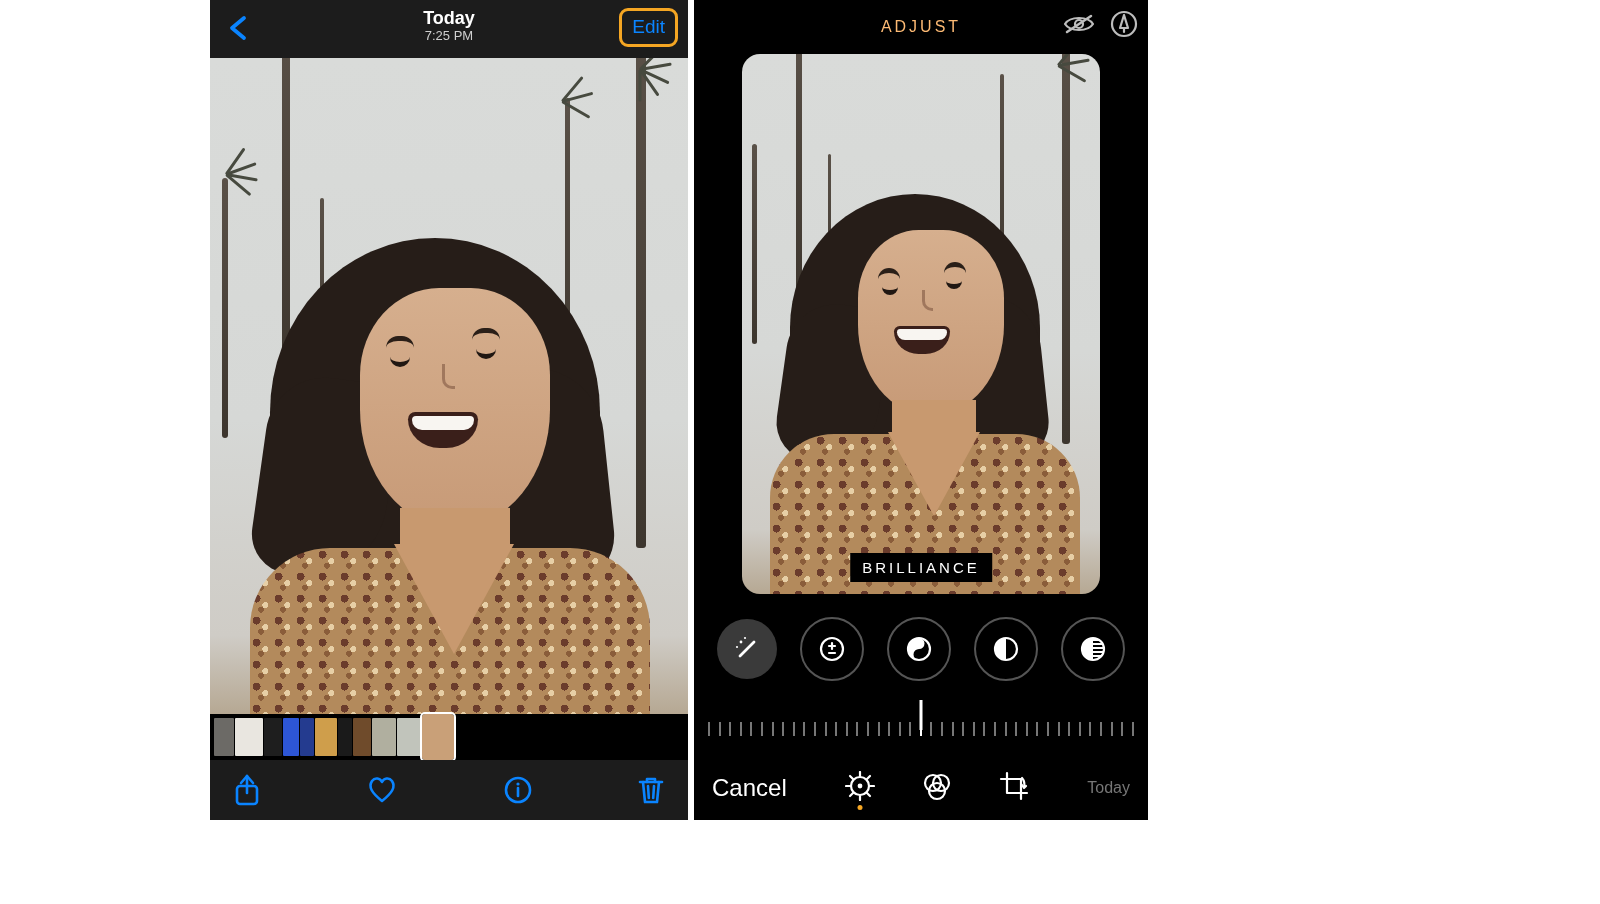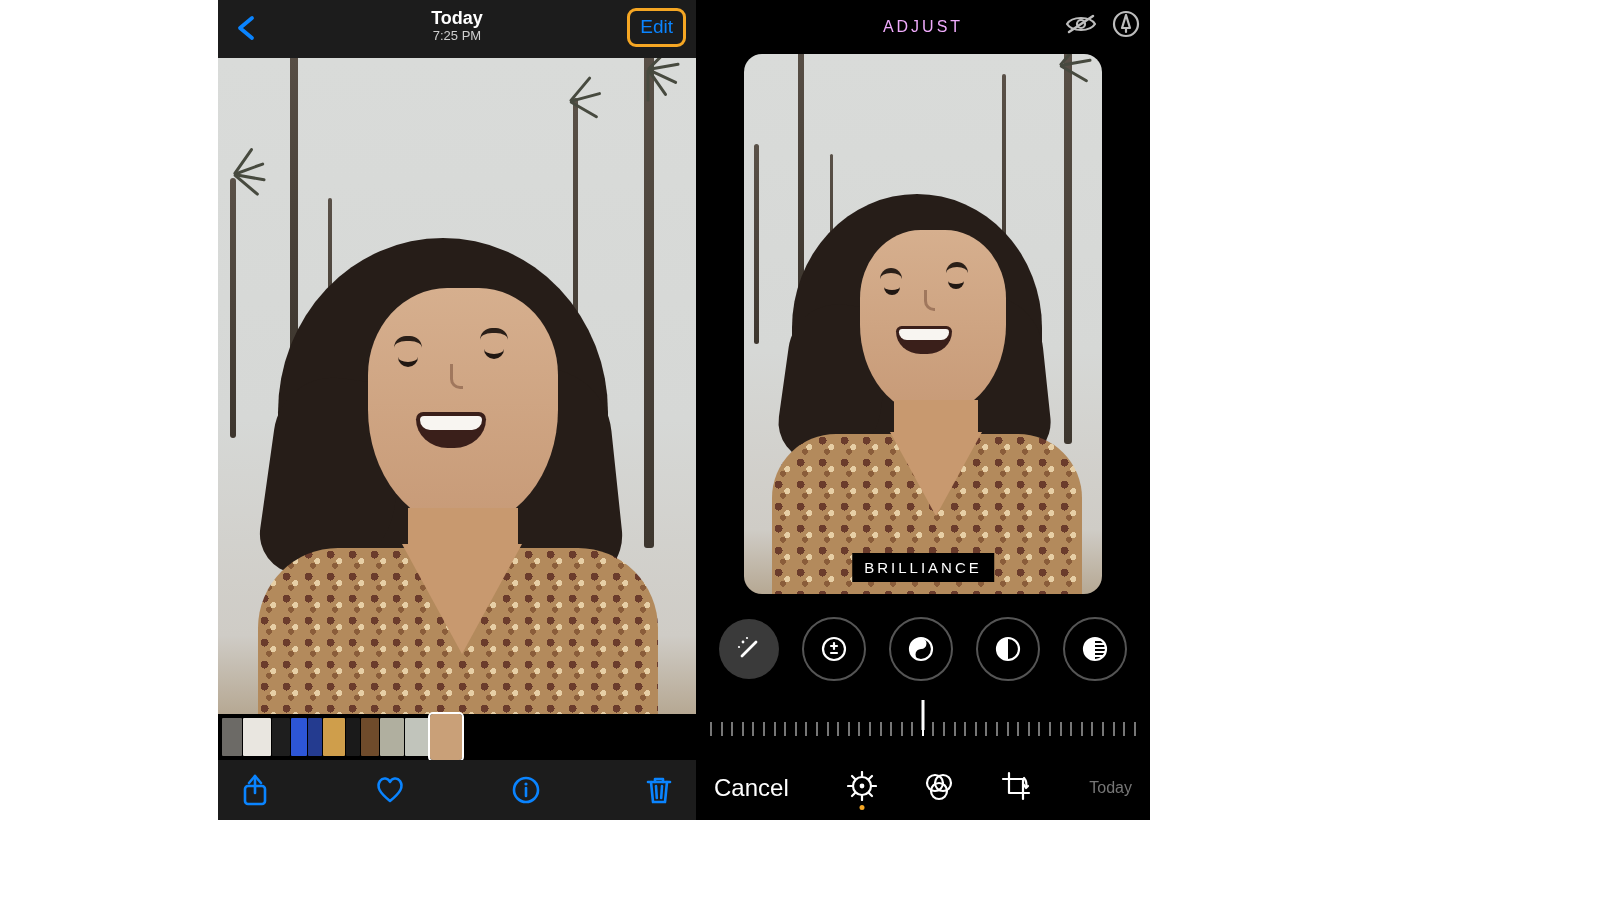--- a/index.html
+++ b/index.html
@@ -1,17 +1,17 @@
 <!DOCTYPE html>
 <html><head>
 <meta charset="utf-8">
 <style>
   html,body{margin:0;padding:0;background:#fff;font-family:-apple-system,Helvetica,Arial,sans-serif;}
   .stage{width:1600px;height:904px;position:relative;}
-  .phones{position:absolute;left:210px;top:0;width:940px;height:820px;display:flex;justify-content:flex-end;}
+  .phones{position:absolute;left:210px;top:0;width:940px;height:820px;display:flex;gap:6px;}
   .phone{position:relative;background:#000;overflow:hidden;flex:none;}
   .phone.view{width:478px;height:820px;}
   .phone.edit{width:454px;height:820px;}
 
   
   .photo{position:relative;overflow:hidden;
          background:
            linear-gradient(to bottom,#d9dbd9 0%,#d6d8d6 55%,#cfccc6 88%,#b6a893 100%);}
   .photo .trunk{position:absolute;top:0;width:7px;background:linear-gradient(#5a5148,#3d362e);border-radius:3px;}
   .photo .fronds{position:absolute;width:60px;height:40px;}
@@ -43,21 +43,21 @@
   .view .photo.big{position:absolute;left:0;right:0;top:58px;bottom:106px;}
   .view .strip{position:absolute;left:0;right:0;bottom:60px;height:46px;display:flex;gap:1px;padding:0 4px;align-items:center;
                background:linear-gradient(rgba(0,0,0,0),rgba(0,0,0,.55));}
   .view .thumb{height:38px;background:#333;border-radius:1px;}
   .view .thumb.sel{height:46px;outline:2px solid #fff;border-radius:3px;}
   .view .bottombar{position:absolute;left:0;right:0;bottom:0;height:60px;background:#1c1c1c;
                    display:flex;justify-content:space-between;align-items:center;padding:0 22px;}
   .icon{display:inline-flex;align-items:center;justify-content:center;}
 
   
-  .edit .topbar{position:absolute;left:0;right:0;top:0;height:54px;color:#f0abfc;display:flex;align-items:center;justify-content:center;}
+  .edit .topbar{position:absolute;left:0;right:0;top:0;height:54px;color:#fdba74;display:flex;align-items:center;justify-content:center;}
   .edit .topbar .ttl{letter-spacing:3px;font-size:16px;}
   .edit .topbar .topright{position:absolute;right:10px;top:10px;display:flex;gap:14px;align-items:center;}
   .edit .photo.mid{position:absolute;left:48px;right:48px;top:54px;height:540px;border-radius:18px;}
   .edit .adj-label{position:absolute;left:50%;transform:translateX(-50%);bottom:12px;background:#000;color:#fff;
                    font-size:15px;letter-spacing:3px;padding:6px 12px;}
   .edit .dial-row{position:absolute;left:0;right:0;top:610px;height:78px;display:flex;align-items:center;justify-content:space-evenly;}
   .edit .dial{width:60px;height:60px;border:2px solid #555;border-radius:50%;display:flex;align-items:center;justify-content:center;color:#fff;}
   .edit .dial.active{background:#3a3a3a;border:none;}
   .edit .slider{position:absolute;left:14px;right:14px;top:700px;height:44px;}
   .edit .ticks{position:absolute;left:0;right:0;bottom:8px;height:22px;display:flex;justify-content:space-between;}

